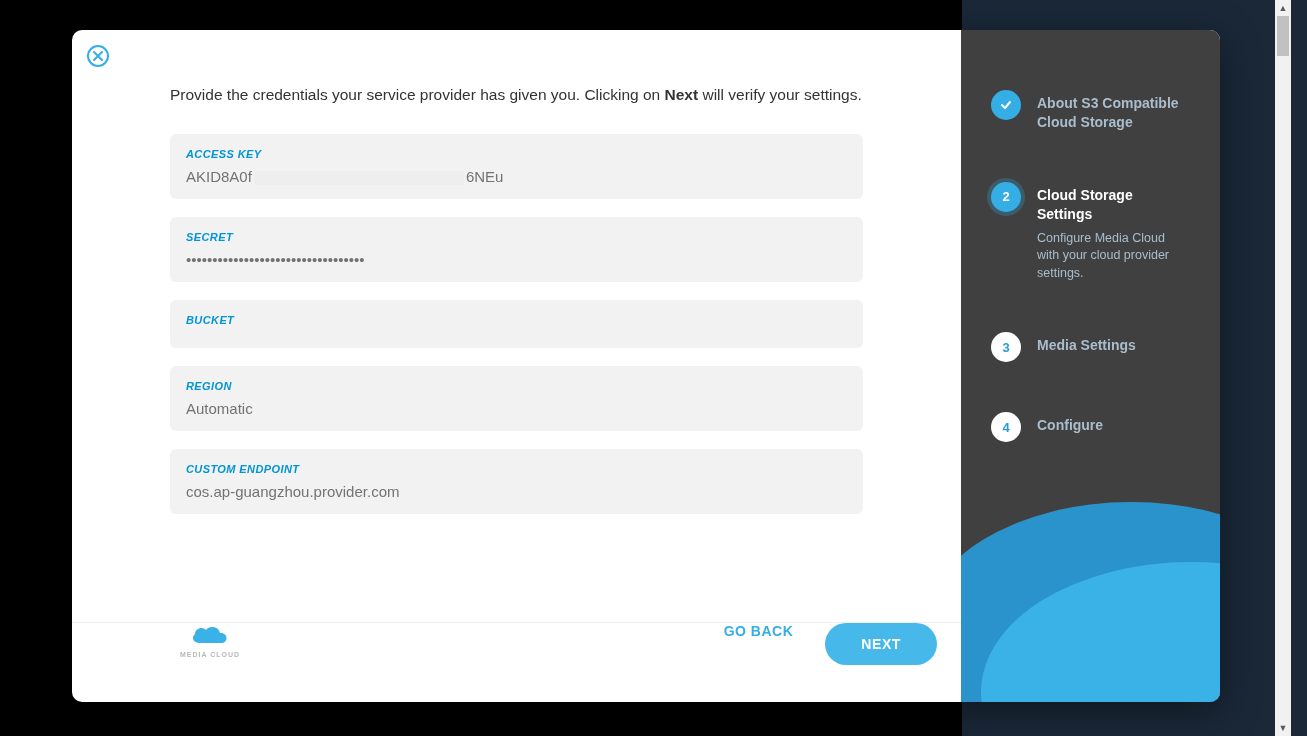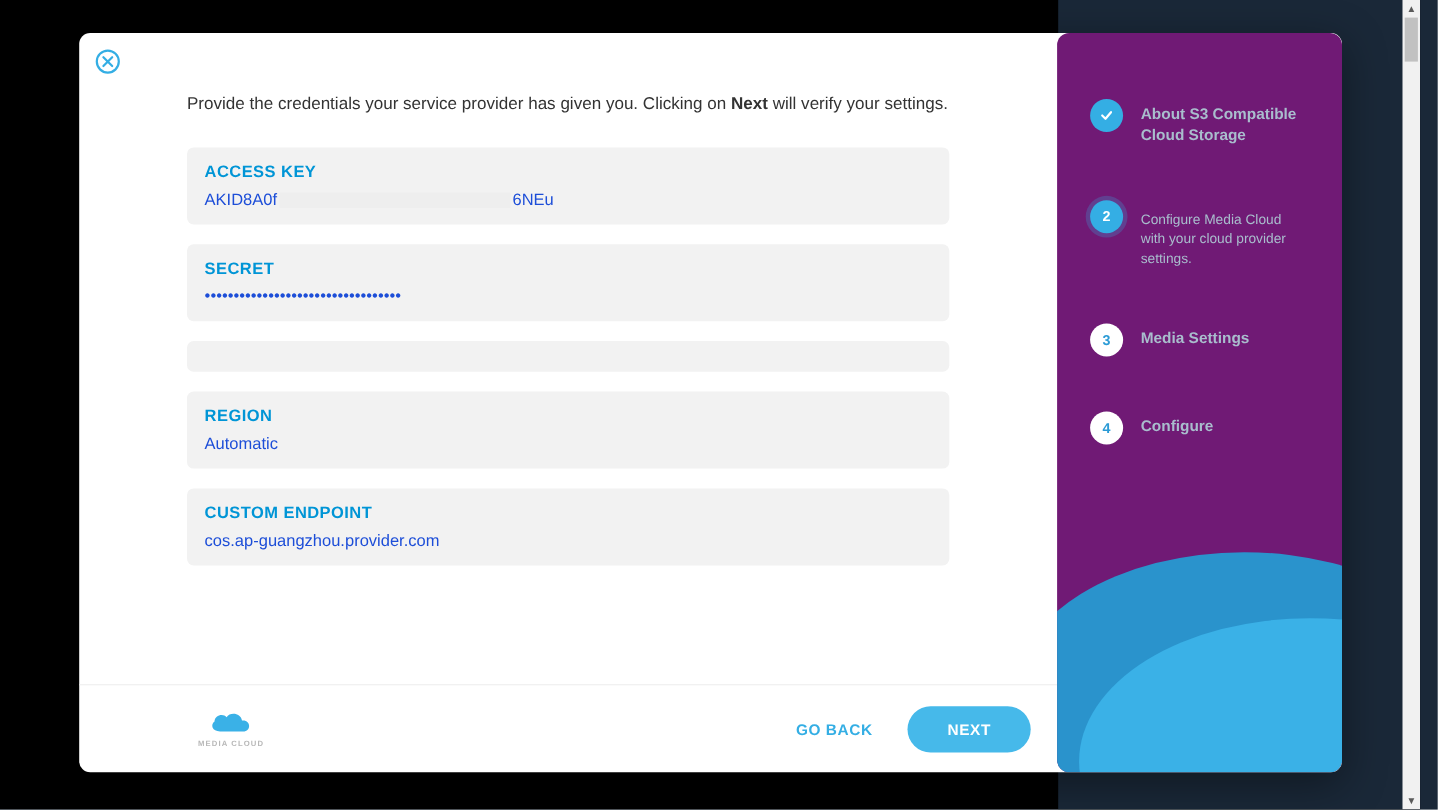--- a/index.html
+++ b/index.html
@@ -66,45 +66,46 @@
   }
   .instruction strong { font-weight: 700; }
 
   .field {
     background: #f2f2f2;
     border-radius: 6px;
     padding: 14px 16px 14px 16px;
     margin-bottom: 18px;
   }
   .field-label {
-    font-size: 15px;
+    font-size: 11px;
     letter-spacing: 0.4px;
     font-weight: 600;
     color: #0095d6;
     text-transform: uppercase;
     margin-bottom: 8px;
+    font-style: italic;
   }
   .field-value-text {
     font-size: 15px;
-    color: #1d4ed8;
+    color: #737373;
   }
   .redacted {
     display: inline-block;
     width: 210px;
     height: 14px;
     background: #eee;
     vertical-align: middle;
     margin: 0 2px;
   }
 
   .footer {
     border-top: 1px solid #eee;
     height: 80px;
     display: flex;
-    align-items: center;
+    align-items: flex-start;
     padding: 0 24px 0 108px;
   }
   .logo {
     display: flex;
     flex-direction: column;
     align-items: center;
     gap: 2px;
   }
   .logo-cloud svg { display: block; }
   .logo-text {
@@ -132,25 +133,24 @@
     letter-spacing: 0.6px;
     border: none;
     border-radius: 40px;
     padding: 13px 36px;
     cursor: pointer;
   }
 
   
   .sidebar {
     width: 259px;
-    background: #701a75;
+    background: #404040;
     position: relative;
     overflow: hidden;
     padding: 60px 30px 0 30px;
-    border-radius: 11px;
   }
   .wave {
     position: absolute;
     bottom: -60px;
     left: -40px;
     width: 420px;
     height: 260px;
     border-radius: 50%;
     background: #2a93cc;
   }
@@ -259,20 +259,21 @@
             <span>AKID8A0f</span><span class="redacted"></span><span>6NEu</span>
           </div>
         </div>
 
         <div class="field">
           <div class="field-label">SECRET</div>
           <div class="field-value-text">••••••••••••••••••••••••••••••••••</div>
         </div>
 
         <div class="field">
+          <div class="field-label">BUCKET</div>
         </div>
 
         <div class="field">
           <div class="field-label">REGION</div>
           <div class="field-value-text">Automatic</div>
         </div>
 
         <div class="field">
           <div class="field-label">CUSTOM ENDPOINT</div>
           <div class="field-value-text">cos.ap-guangzhou.provider.com</div>
@@ -307,20 +308,21 @@
           </svg>
         </div>
         <div class="step-body">
           <div class="step-title">About S3 Compatible Cloud Storage</div>
         </div>
       </div>
 
       <div class="step active">
         <div class="step-badge active">2</div>
         <div class="step-body">
+          <div class="step-title">Cloud Storage Settings</div>
           <div class="step-desc">Configure Media Cloud with your cloud provider settings.</div>
         </div>
       </div>
 
       <div class="step">
         <div class="step-badge">3</div>
         <div class="step-body">
           <div class="step-title">Media Settings</div>
         </div>
       </div>

